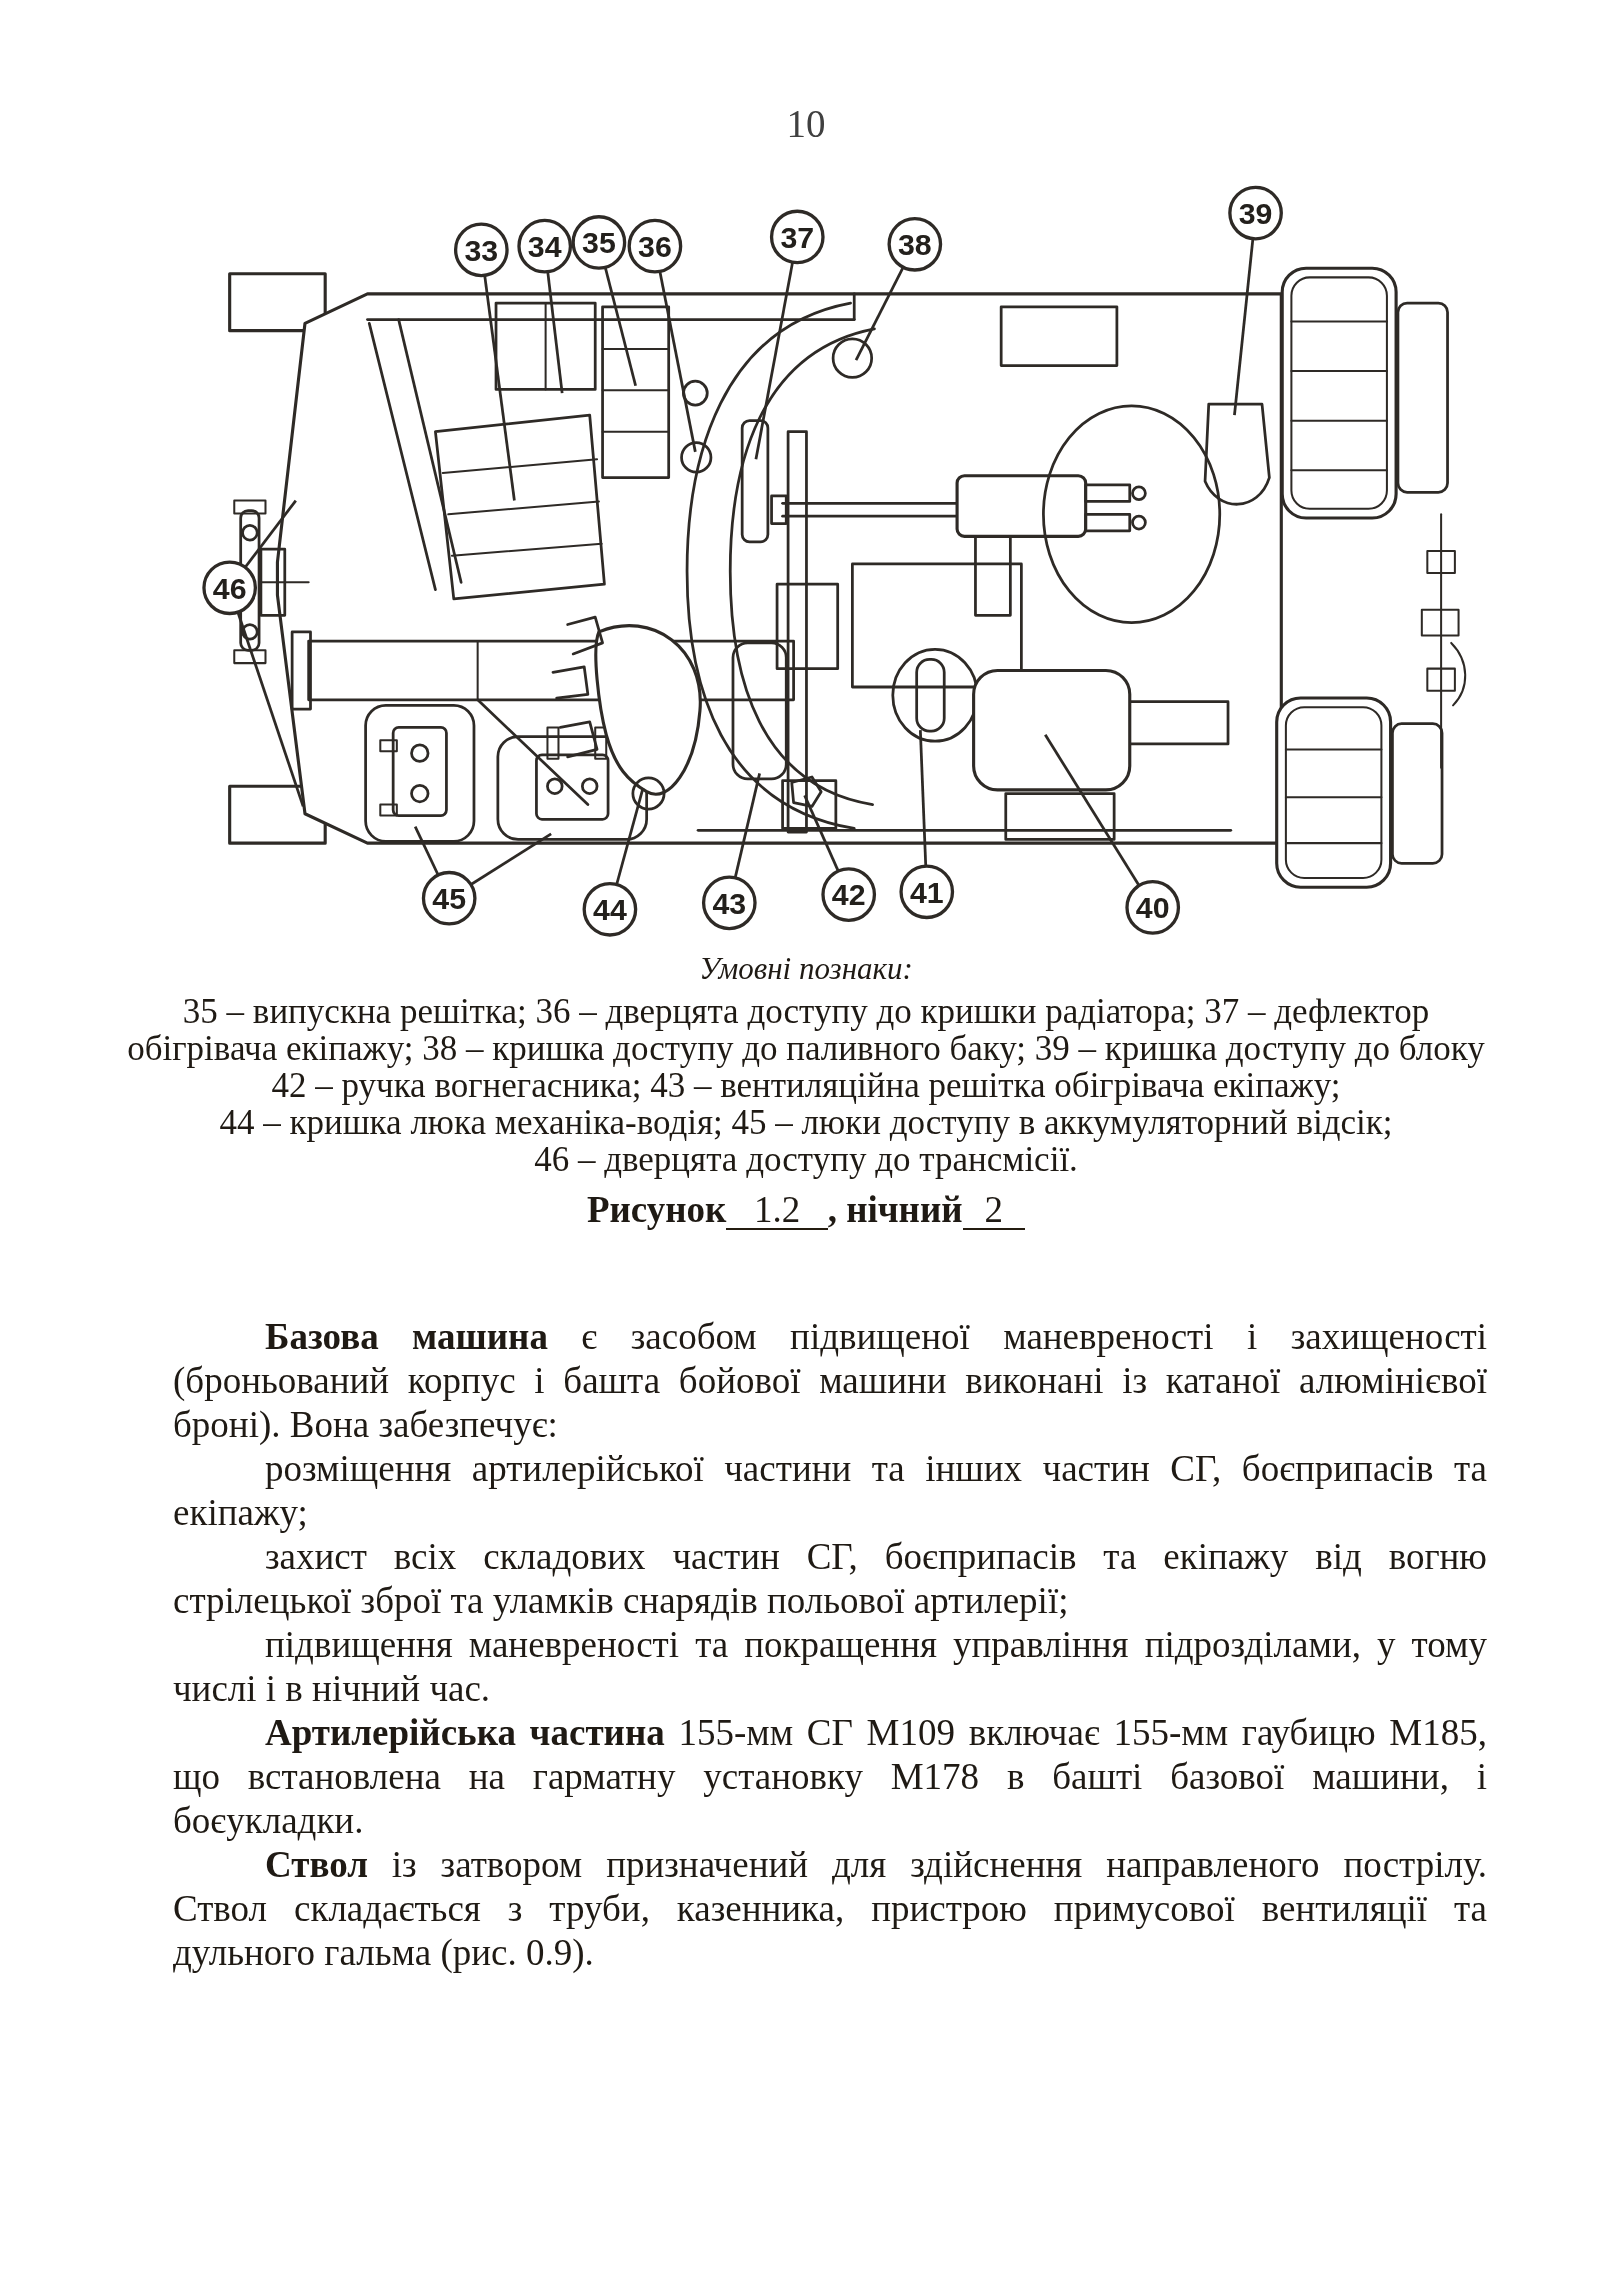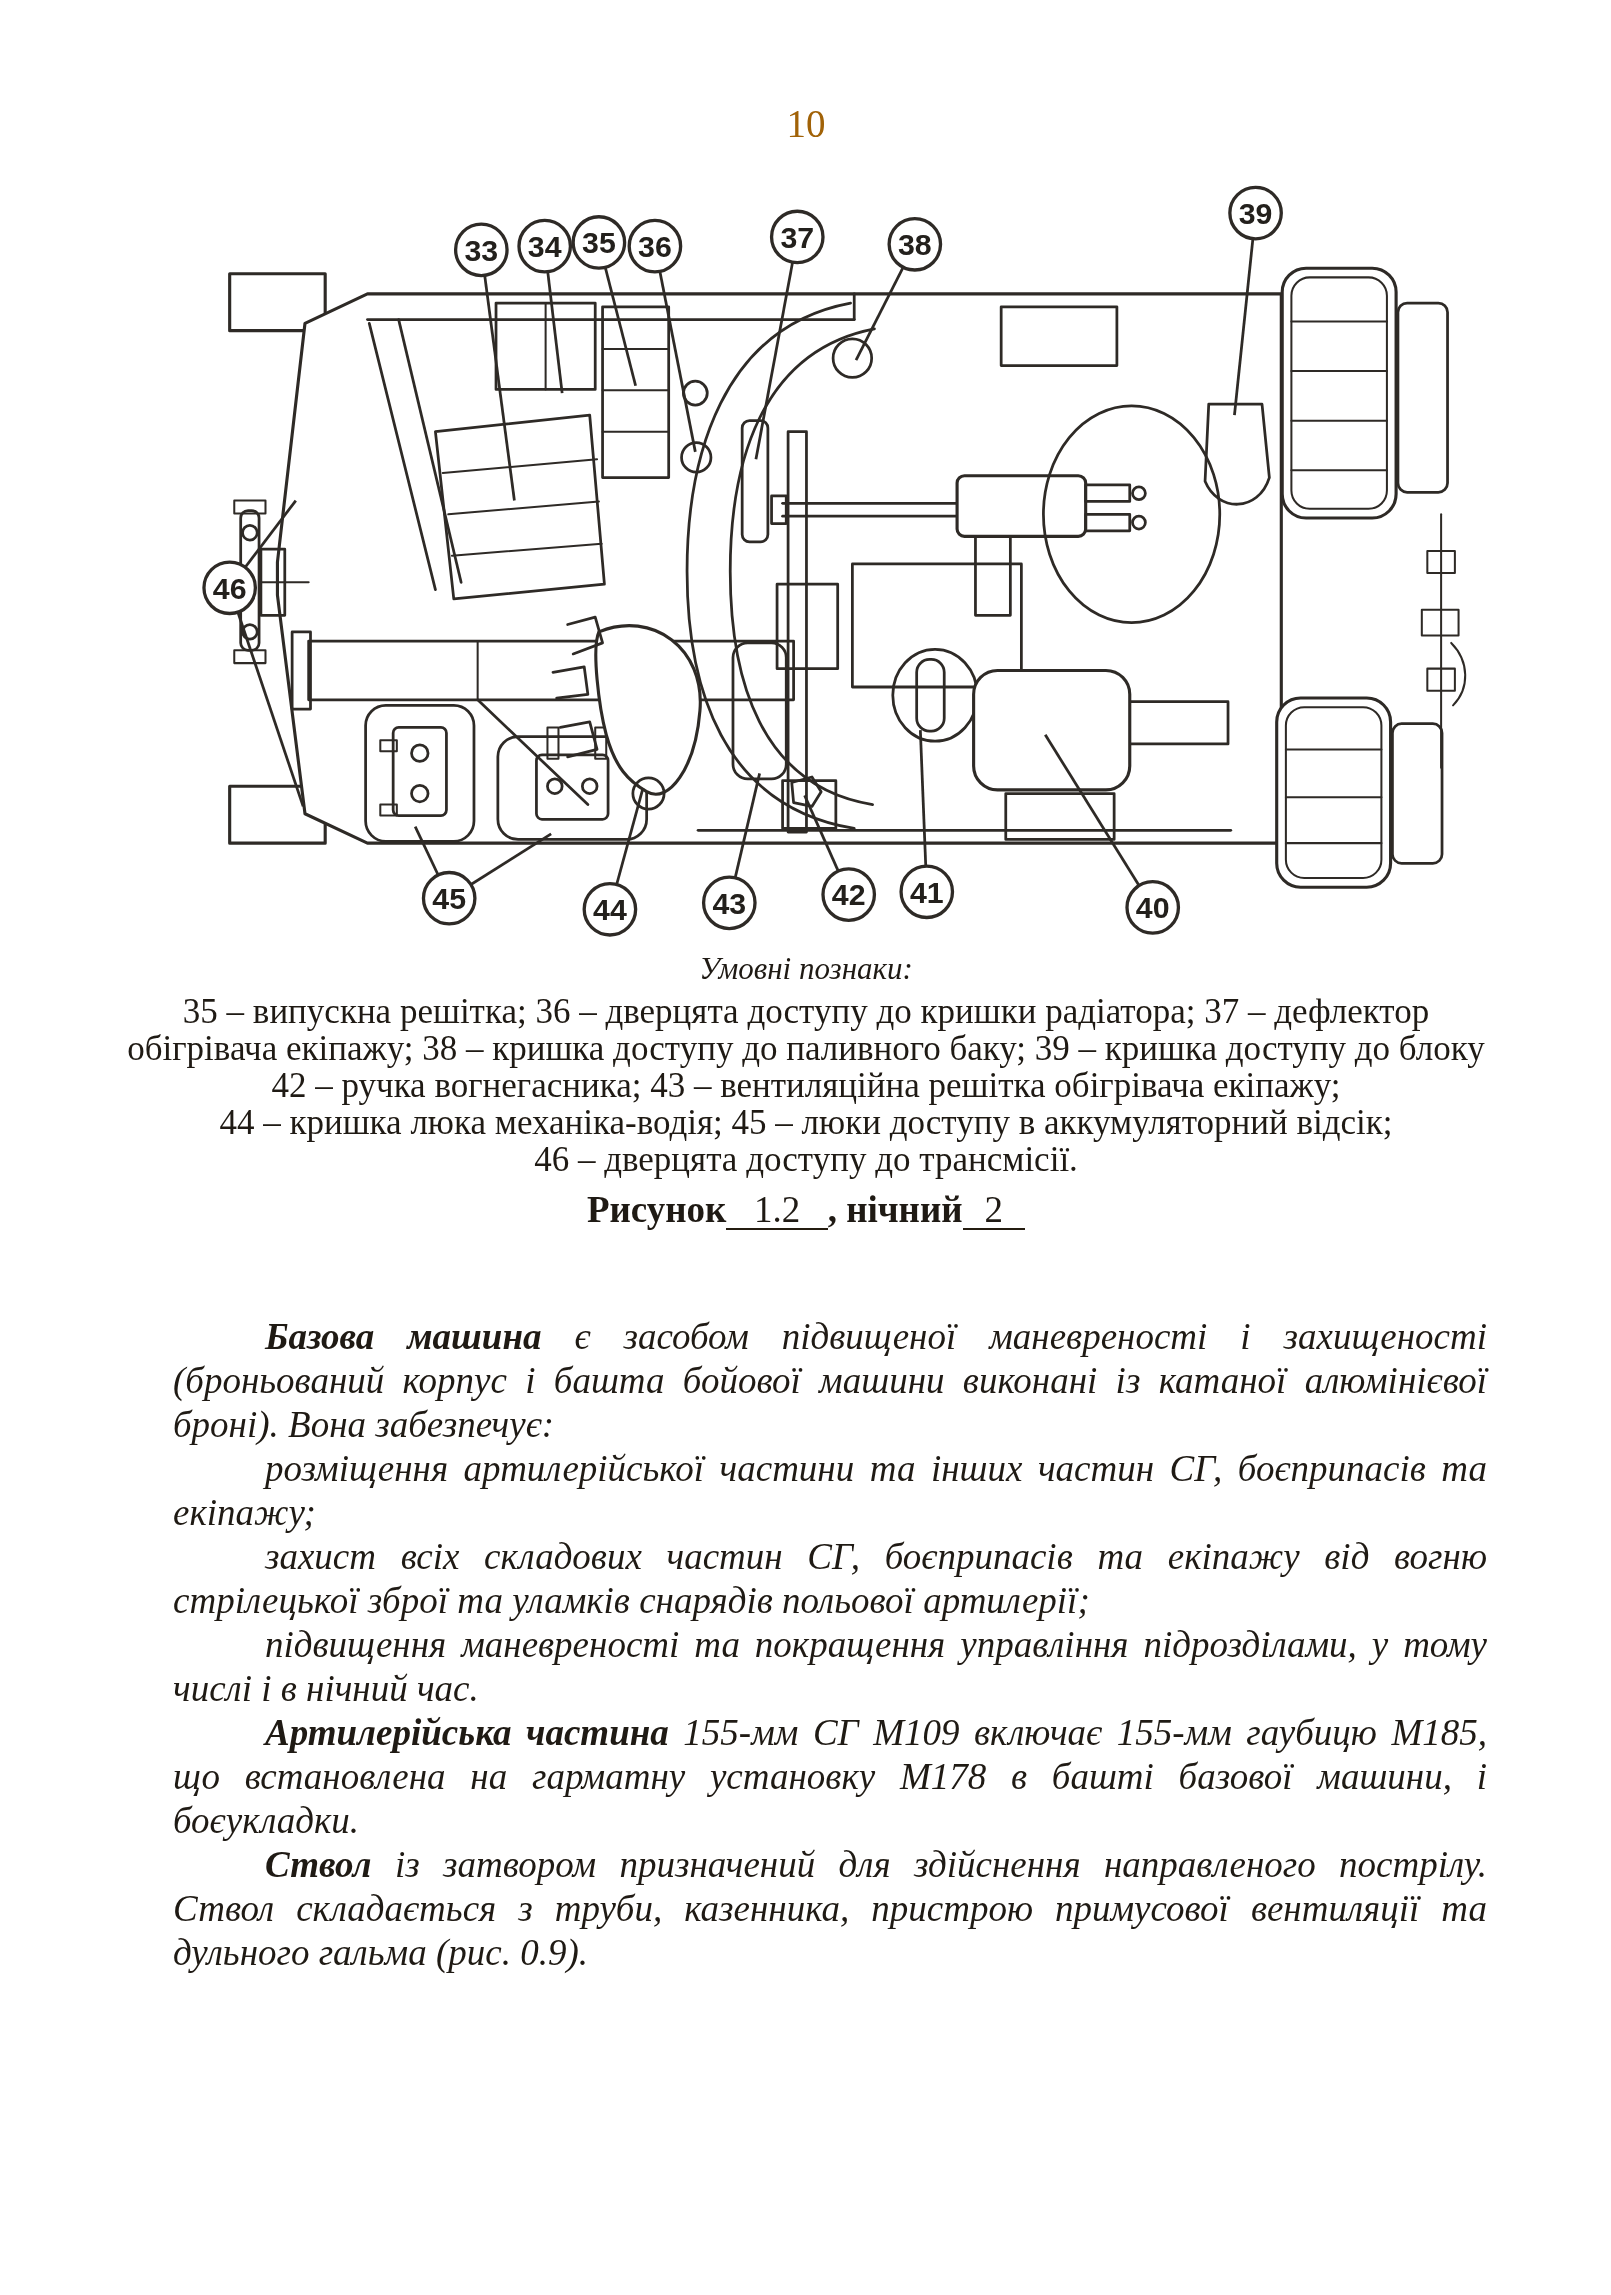--- a/index.html
+++ b/index.html
@@ -1,35 +1,35 @@
 <!DOCTYPE html>
 <html style="font-size:14.7px"><head>
 <meta charset="utf-8">
 <style>
   html,body{margin:0;padding:0;background:#888;}
   .page{position:relative;width:1612px;height:2296px;background:#ffffff;margin:0 auto;
         font-family:"Liberation Serif","DejaVu Serif",serif;color:#1f1a14;overflow:hidden;}
   .page-number{position:absolute;top:101px;left:0;width:100%;text-align:center;
-        font-size:39px;color:#a16207;}
+        font-size:39px;color:#404040;}
   svg.figure{position:absolute;left:0;top:0;}
   .art{fill:none;stroke:#2e2a26;stroke-width:3;stroke-linejoin:round;stroke-linecap:round;}
   .artw{fill:#ffffff;stroke:#2e2a26;stroke-width:3.4;stroke-linejoin:round;}
   .thin{stroke-width:2.2;}
   .leader{stroke:#2e2a26;stroke-width:3;}
   .callout-circle{fill:#ffffff;stroke:#2e2a26;stroke-width:3.6;}
   .callout-num{font-family:"Liberation Sans","DejaVu Sans",sans-serif;font-weight:700;
         font-size:33px;fill:#23201c;text-anchor:middle;}
   .legend{position:absolute;left:110px;right:110px;top:951px;text-align:center;}
   .legend-title{font-size:31px;font-style:italic;margin-bottom:6.4px;}
   .legend-line{font-size:35px;line-height:37px;}
   .fig-caption{margin-top:9.2px;font-size:37px;font-weight:700;}
   .fig-caption .fill{font-weight:400;border-bottom:2.8px solid #241c10;display:inline-block;
         padding:0 27.5px;line-height:1.0;}
   .fig-caption .fill.short{padding:0 22px;}
-  .body-text{position:absolute;left:173px;right:125px;top:1315px;font-style:italic;}
+  .body-text{position:absolute;left:173px;right:125px;top:1315px;}
   .body-p{margin:0;font-size:37px;line-height:44px;text-align:justify;text-align-last:left;
         text-indent:92px;}
 </style>
 </head>
 <body>
 
 <div class="page">
 
   <div class="page-number">10</div>
 

